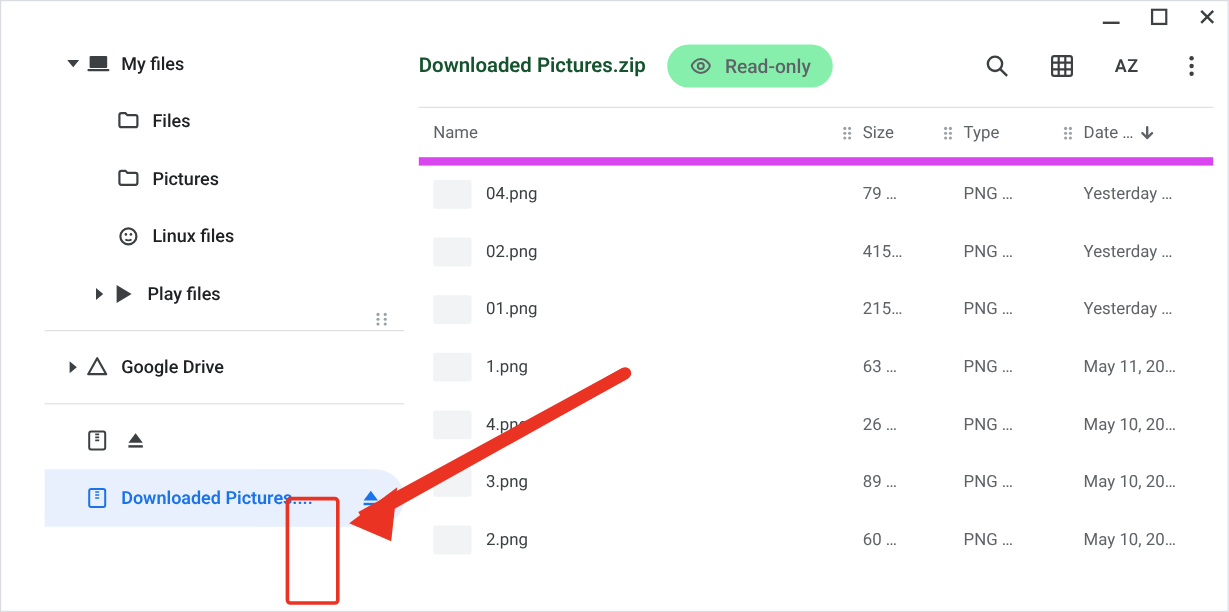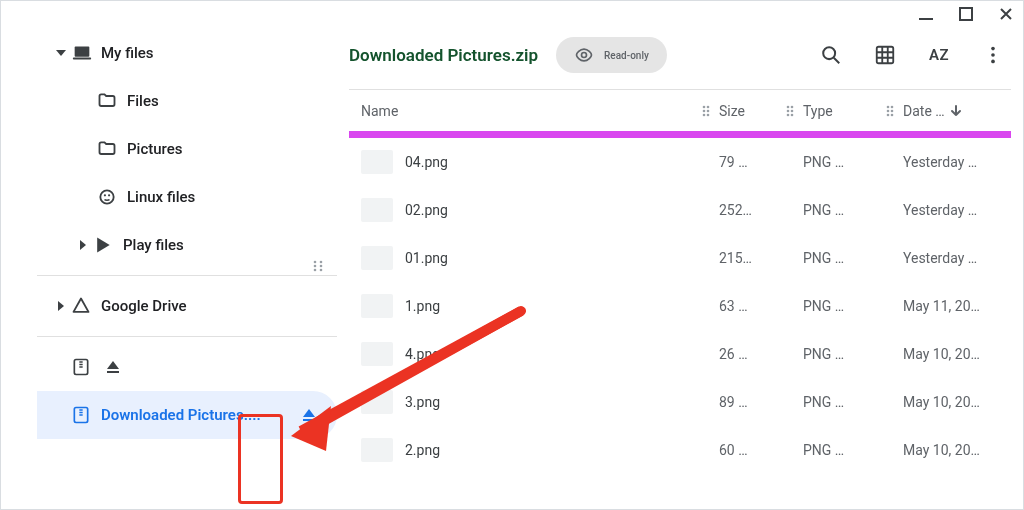--- a/index.html
+++ b/index.html
@@ -116,24 +116,24 @@
   }
   .content-title {
     font-size: 17px;
     font-weight: 600;
     color: #14532d;
   }
   .readonly-chip {
     display: flex;
     align-items: center;
     gap: 10px;
-    background: #e5e5e5;
+    background: #86efac;
     border-radius: 20px;
     padding: 8px 18px;
-    font-size: 10px;
+    font-size: 16px;
     color: #5f6368;
     font-weight: 500;
   }
   .spacer { flex: 1; }
   .hdr-action {
     width: 36px; height: 36px;
     display: flex; align-items: center; justify-content: center;
     color: #3c4043;
     cursor: pointer;
   }
@@ -434,21 +434,21 @@
           </span>
         <span class="col-size ellipsis">79 …</span>
         <span class="col-type ellipsis">PNG …</span>
         <span class="col-date ellipsis">Yesterday …</span>
       </div>
       <div class="tbl-row">
         <span class="col-name">
             <span class="thumb"></span>
             <span class="ellipsis">02.png</span>
           </span>
-        <span class="col-size ellipsis">252…</span>
+        <span class="col-size ellipsis">415…</span>
         <span class="col-type ellipsis">PNG …</span>
         <span class="col-date ellipsis">Yesterday …</span>
       </div>
       <div class="tbl-row">
         <span class="col-name">
             <span class="thumb"></span>
             <span class="ellipsis">01.png</span>
           </span>
         <span class="col-size ellipsis">215…</span>
         <span class="col-type ellipsis">PNG …</span>

